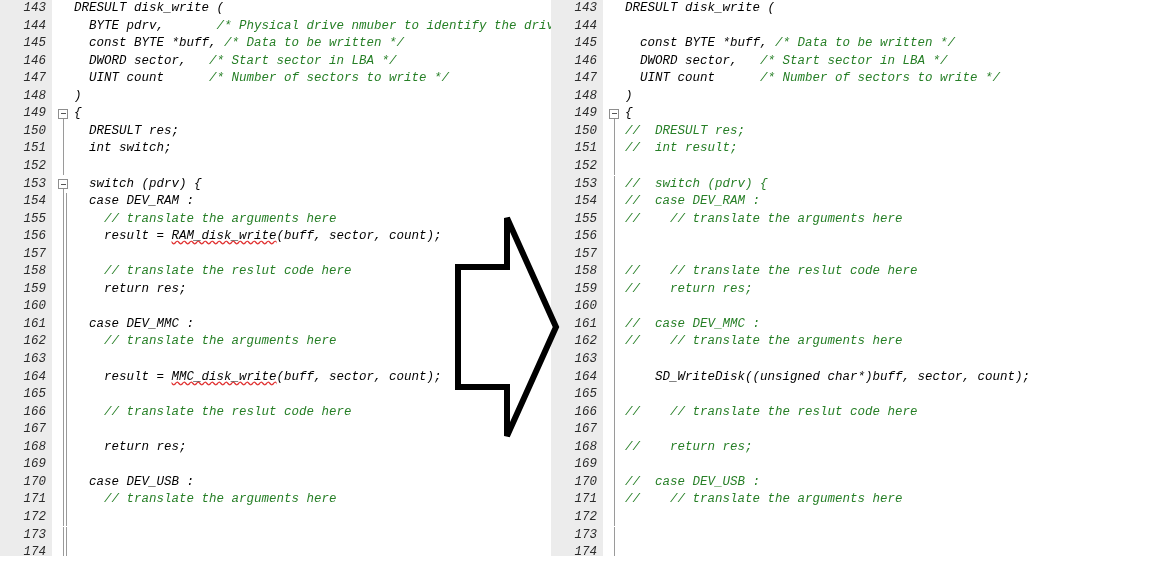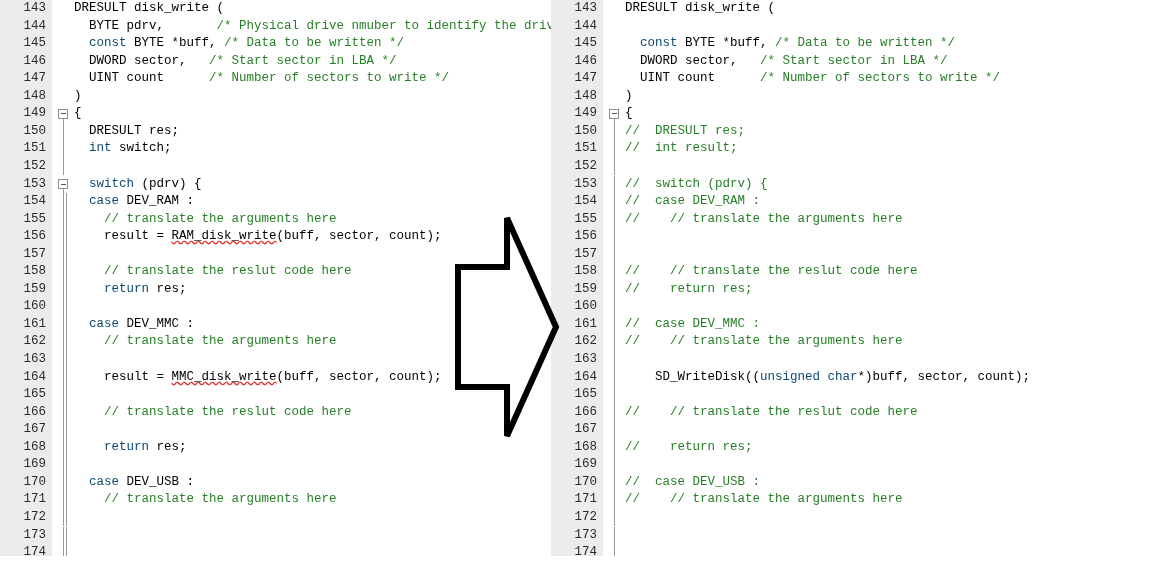--- a/index.html
+++ b/index.html
@@ -23,20 +23,21 @@
     height: 556px;
     overflow: hidden;
     background: #FFFFFF;
   }
   #pane-left  { left: 0;   width: 551px; }
   #pane-right { left: 551px; width: 625px; }
 
   .code-rows {
     position: relative;
     padding-top: 1px;
+    font-style: italic;
   }
 
   .row {
     position: relative;
     height: 17.55px;
     line-height: 17.55px;
     white-space: pre;
     font-family: "Liberation Mono", "DejaVu Sans Mono", monospace;
     font-size: 12.5px;
   }
@@ -123,21 +124,21 @@
   }
 
   
   .codetext {
     position: absolute;
     top: 0;
     left: 74px;
     color: #000000;
     white-space: pre;
   }
-  .kw   { color: #0c4a6e; text-align: center; }
+  .kw   { color: #000000; text-align: center; }
   .cm   { color: #267F26; }
   .err  { text-decoration: underline wavy #E03030; text-decoration-skip-ink: none; }
 
   
   #arrow-wrap {
     position: absolute;
     left: 455px; top: 215px;
     width: 105px; height: 225px;
   }
 

